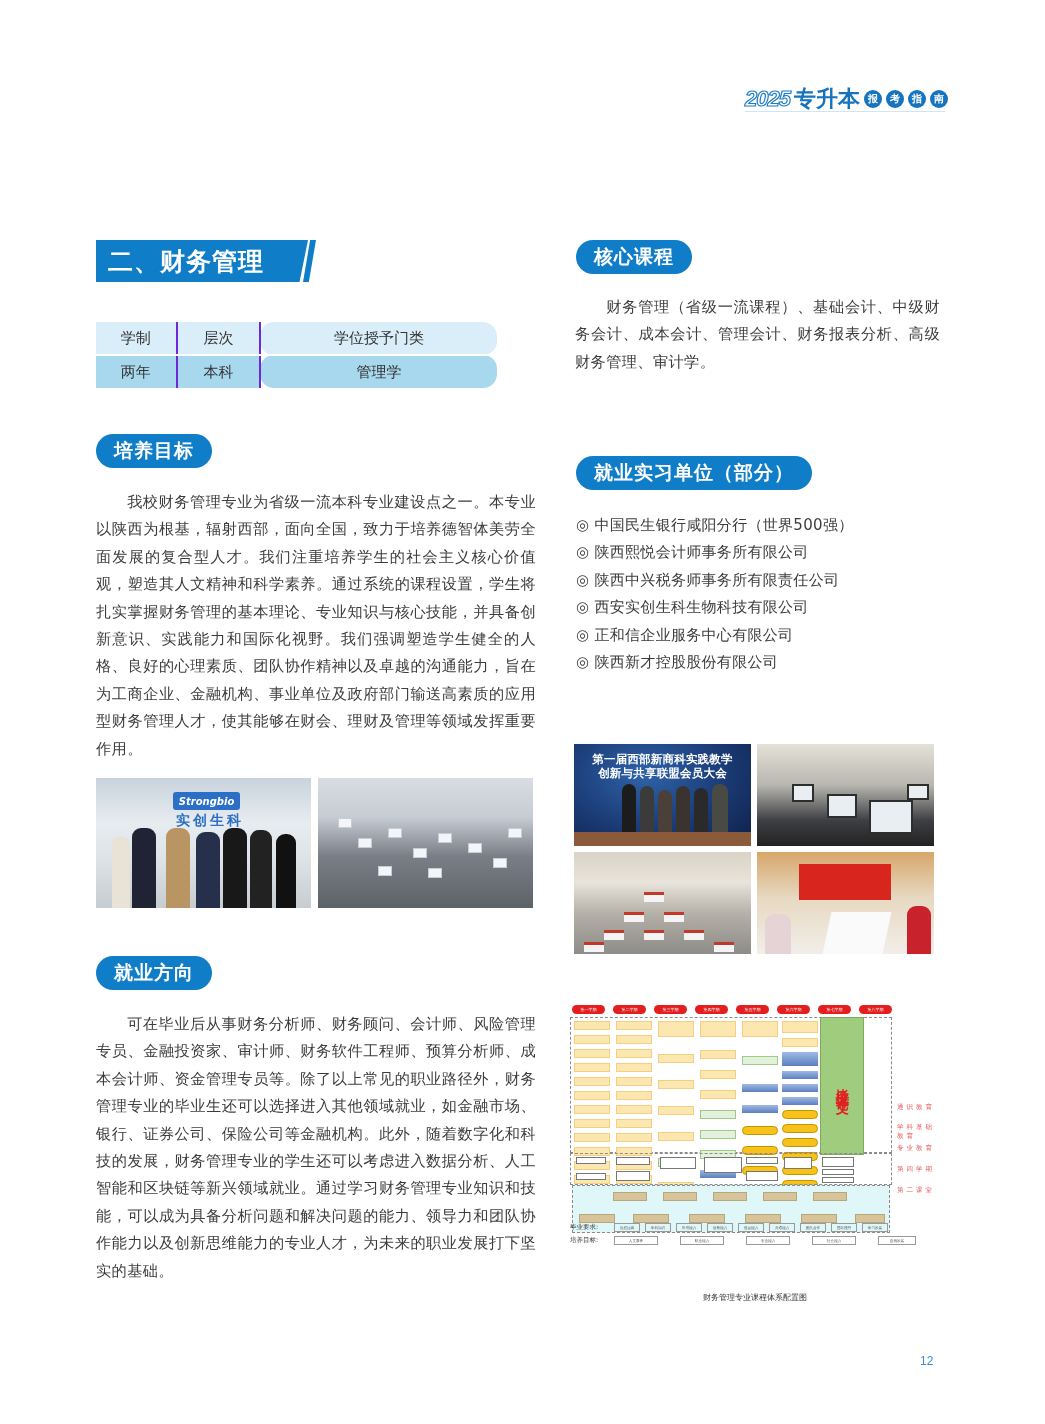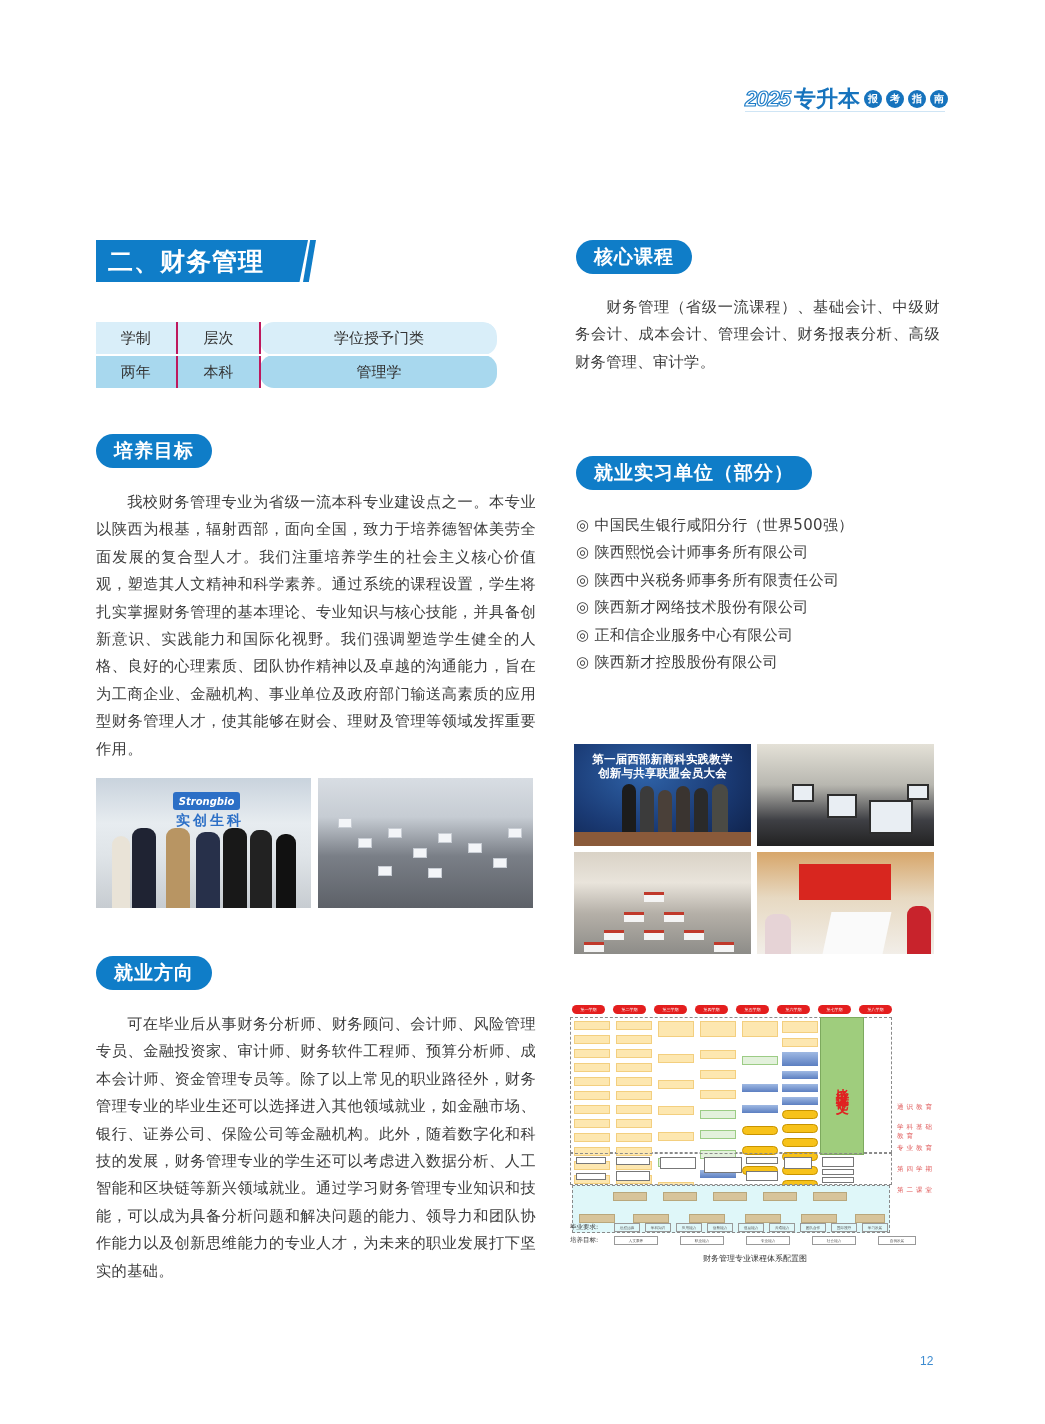--- a/index.html
+++ b/index.html
@@ -17,21 +17,21 @@
 
   
   .sec-title { position: absolute; left: 96px; top: 240px; width: 212px; height: 42px; background: #0f7dc8;
     color: #fff; font-size: 25px; font-weight: bold; display: flex; align-items: center; padding-left: 12px; letter-spacing: 1px;
     clip-path: polygon(0 0, 100% 0, 96% 100%, 0 100%); }
   .sec-slash { position: absolute; left: 303px; top: 240px; width: 13px; height: 42px; background: #0f7dc8;
     clip-path: polygon(55% 0, 100% 0, 45% 100%, 0 100%); }
 
   
   .info-table { position: absolute; left: 96px; top: 322px; width: 401px; border-collapse: collapse; border-top-right-radius: 14px; overflow: hidden; }
-  .info-table td { height: 33px; text-align: center; font-size: 15px; color: #333; border-right: 2px solid #be185d; }
+  .info-table td { height: 33px; text-align: center; font-size: 15px; color: #333; border-right: 2px solid #6d28d9; }
   .info-table td:last-child { border-right: none; border-radius: 14px; }
   .info-table tr.head td { background: #d9eef9; border-bottom: 2px solid #fff; }
   .info-table tr.body td { background: #a8d8ee; }
 
   
   .pill { position: absolute; height: 34px; background: #0f7dc8; color: #fff; font-size: 19px; font-weight: bold;
     border-radius: 17px; display: flex; align-items: center; padding: 0 18px; letter-spacing: 1px; }
 
   
   .para { position: absolute; font-size: 15.2px; line-height: 27.4px; color: #3c3c3c; text-align: justify; letter-spacing: 0.4px; }
@@ -83,21 +83,21 @@
   .cb.r { background: #fde7b0; border: 1px solid #f3cf7f; color: #e33; }
   .thesis { position: absolute; left: 250px; top: 12px; width: 44px; height: 138px; background: #9fcd7d; border: 1px solid #7daa5e;
     color: #e02222; font-size: 13px; font-weight: bold; writing-mode: vertical-rl; display: flex; align-items: center; justify-content: center; letter-spacing: 2px; }
   .side-lbl { position: absolute; left: 327px; font-size: 6.5px; color: #e05a5a; letter-spacing: 3px; }
   .pb { position: absolute; background: #fff; border: 1px solid #777; font-size: 3.6px; color: #444; display: flex; align-items: center; justify-content: center; text-align: center; }
   .cyan { position: absolute; left: 2px; top: 180px; width: 318px; height: 48px; background: #dff7f9; border: 1.5px dashed #8a8a8a; }
   .tan { position: absolute; height: 9px; background: #d7c49b; border: 1px solid #b9a77c; font-size: 3.6px; color: #7a3d00; display: flex; align-items: center; justify-content: center; }
   .req-row { position: absolute; left: 0; display: flex; align-items: center; }
   .req-lbl { font-size: 6.5px; color: #333; width: 44px; }
   .req-box { height: 9px; border: 1px solid #999; font-size: 3.6px; color: #555; display: flex; align-items: center; justify-content: center; margin-right: 5px; }
-  .diagram-cap { position: absolute; left: 570px; top: 1253px; width: 370px; text-align: center; font-size: 8px; color: #333; }
+  .diagram-cap { position: absolute; left: 570px; top: 1292px; width: 370px; text-align: center; font-size: 8px; color: #333; }
 
   .page-num { position: absolute; left: 920px; top: 1354px; font-size: 12px; color: #3d8bd0; font-family: "Liberation Sans", sans-serif; }
 </style>
 </head>
 <body>
 
 <div class="brand">
   <span class="year">2025</span>
   <span class="title">专升本</span>
   <span class="bubble">报</span>
@@ -156,21 +156,21 @@
 <p class="para" style="left:96px; top:1011px; width:440px;"><span class="indent"></span><span>可在毕业后从事财务分析师、财务顾问、会计师、风险管理专员、金融投资家、审计师、财务软件工程师、预算分析师、成本会计师、资金管理专员等。除了以上常见的职业路径外，财务管理专业的毕业生还可以选择进入其他领域就业，如金融市场、银行、证券公司、保险公司等金融机构。此外，随着数字化和科技的发展，财务管理专业的学生还可以考虑进入数据分析、人工智能和区块链等新兴领域就业。通过学习财务管理专业知识和技能，可以成为具备分析问题和解决问题的能力、领导力和团队协作能力以及创新思维能力的专业人才，为未来的职业发展打下坚实的基础。</span></p>
 
 <div class="pill" style="left:576px; top:240px;">核心课程</div>
 <p class="para" style="left:575px; top:294px; width:365px;"><span class="indent"></span><span>财务管理（省级一流课程）、基础会计、中级财务会计、成本会计、管理会计、财务报表分析、高级财务管理、审计学。</span></p>
 
 <div class="pill" style="left:576px; top:456px;">就业实习单位（部分）</div>
 <ul class="units">
   <li><span>◎</span> <span>中国民生银行咸阳分行（世界500强）</span></li>
   <li><span>◎</span> <span>陕西熙悦会计师事务所有限公司</span></li>
   <li><span>◎</span> <span>陕西中兴税务师事务所有限责任公司</span></li>
-  <li><span>◎</span> <span>陕西新才网络技术股份有限公司</span></li>
+  <li><span>◎</span> <span>西安实创生科生物科技有限公司</span></li>
   <li><span>◎</span> <span>正和信企业服务中心有限公司</span></li>
   <li><span>◎</span> <span>陕西新才控股股份有限公司</span></li>
 </ul>
 
 <div class="photo ph-award">
   <div class="t1">第一届西部新商科实践教学</div>
   <div class="t2">创新与共享联盟会员大会</div>
   <div class="person" style="left:48px;width:14px;height:62px;background:#1c1c1c;"></div>
   <div class="person" style="left:66px;width:14px;height:60px;background:#3b3b3b;"></div>
   <div class="person" style="left:84px;width:14px;height:56px;background:#4a4039;"></div>

